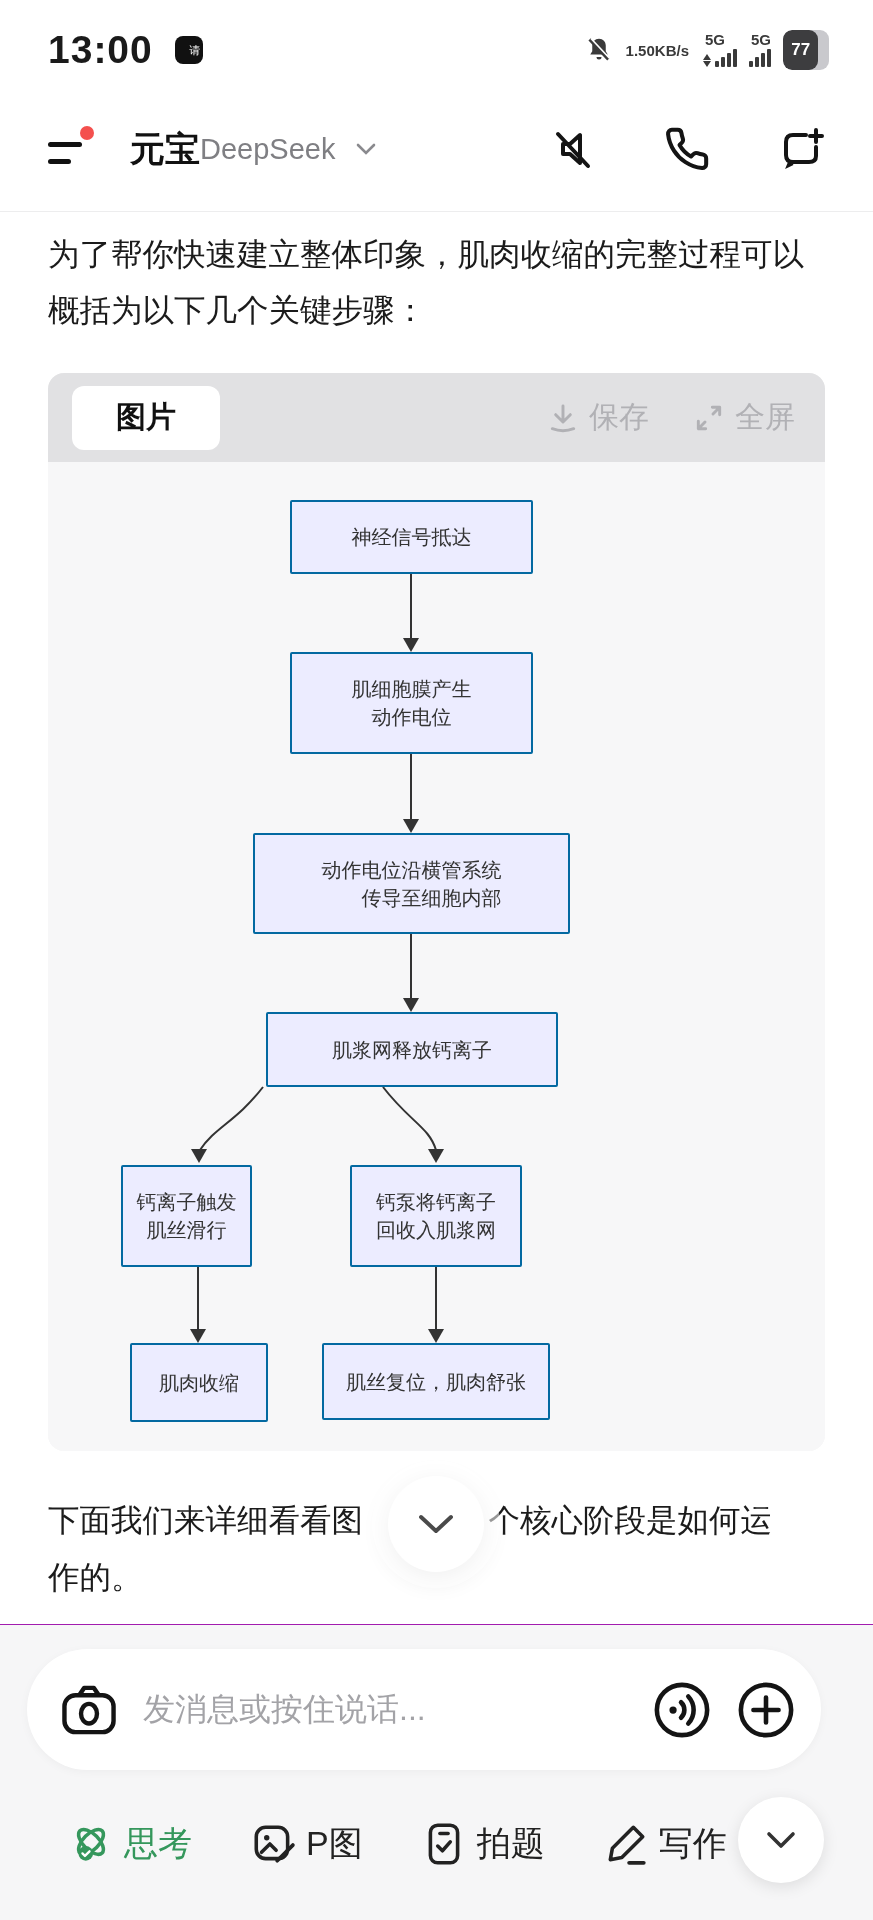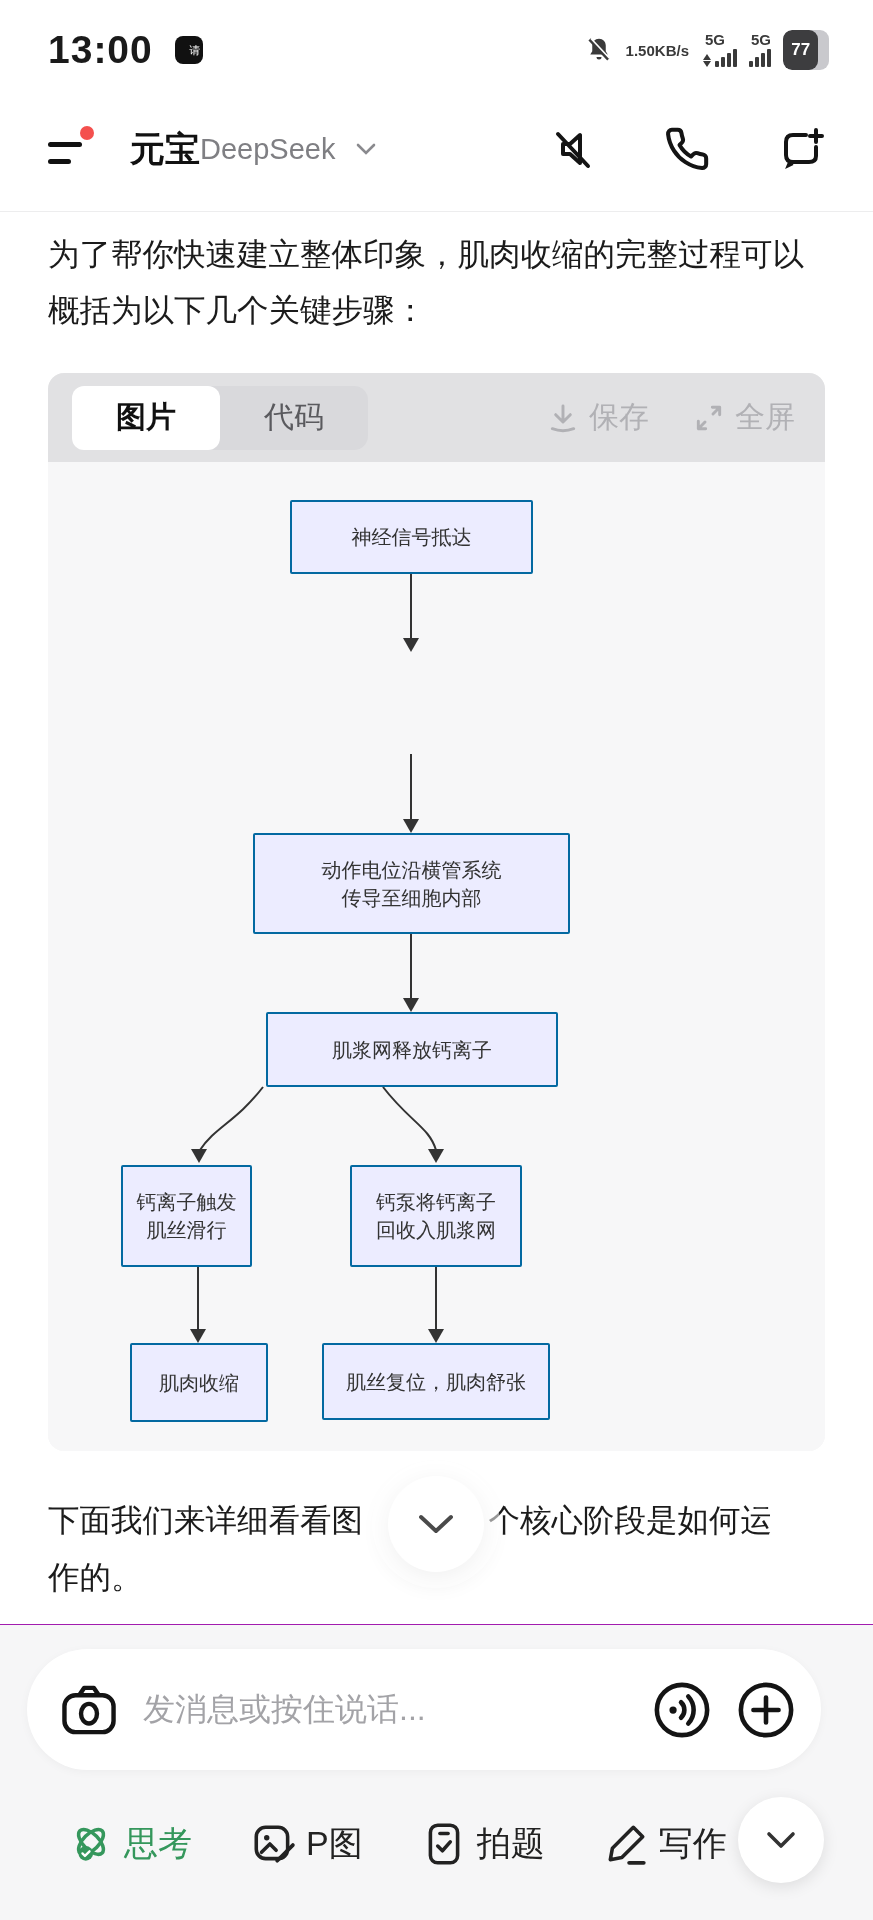--- a/index.html
+++ b/index.html
@@ -173,21 +173,20 @@
       </div>
     </div>
   </div>
 
   <p class="msg1">为了帮你快速建立整体印象，肌肉收缩的完整过程可以概括为以下几个关键步骤：</p>
 
   <div class="card">
     <div class="card-header">
       <div class="segmented">
         <div class="tab active">图片</div>
-        <div class="tab">代码</div>
       </div>
       <div class="card-actions">
         <div class="card-action">
           <svg width="32" height="32" viewBox="0 0 24 24">
             <path d="M12 3 v11 M6.5 9.5 L12 15 l5.5-5.5" fill="none" stroke="#b1b1b5" stroke-width="2.2" stroke-linecap="round" stroke-linejoin="round"></path>
             <path d="M4 20 q8 3 16 0" fill="none" stroke="#b1b1b5" stroke-width="2.2" stroke-linecap="round"></path>
           </svg>
           <span>保存</span>
         </div>
         <div class="card-action">
@@ -214,21 +213,23 @@
           <path d="M355 176 h16 l-8 14 z"></path>
           <path d="M355 357 h16 l-8 14 z"></path>
           <path d="M355 536 h16 l-8 14 z"></path>
           <path d="M143 687 h16 l-8 14 z"></path>
           <path d="M380 687 h16 l-8 14 z"></path>
           <path d="M142 867 h16 l-8 14 z"></path>
           <path d="M380 867 h16 l-8 14 z"></path>
         </g>
       </svg>
       <div class="node" style="left:242px;top:38px;width:243px;height:74px;">神经信号抵达</div>
-      <div class="node" style="left:205px;top:371px;width:317px;height:101px;">动作电位沿横管系统
+      <div class="node" style="left:242px;top:190px;width:243px;height:102px;">肌细胞膜产生
+动作电位</div>
+      <div class="node" style="left:205px;top:371px;width:317px;height:101px;text-align:right;">动作电位沿横管系统
 传导至细胞内部</div>
       <div class="node" style="left:218px;top:550px;width:292px;height:75px;">肌浆网释放钙离子</div>
       <div class="node" style="left:73px;top:703px;width:131px;height:102px;">钙离子触发
 肌丝滑行</div>
       <div class="node" style="left:302px;top:703px;width:172px;height:102px;">钙泵将钙离子
 回收入肌浆网</div>
       <div class="node" style="left:82px;top:881px;width:138px;height:79px;">肌肉收缩</div>
       <div class="node" style="left:274px;top:881px;width:228px;height:77px;">肌丝复位，肌肉舒张</div>
     </div>
   </div>

